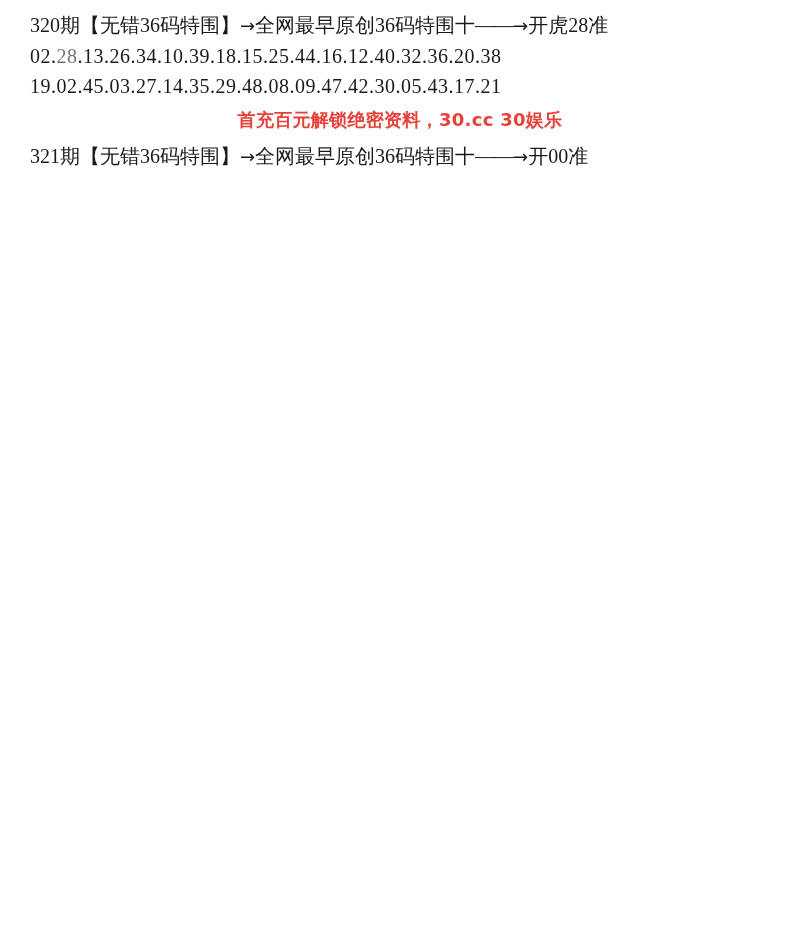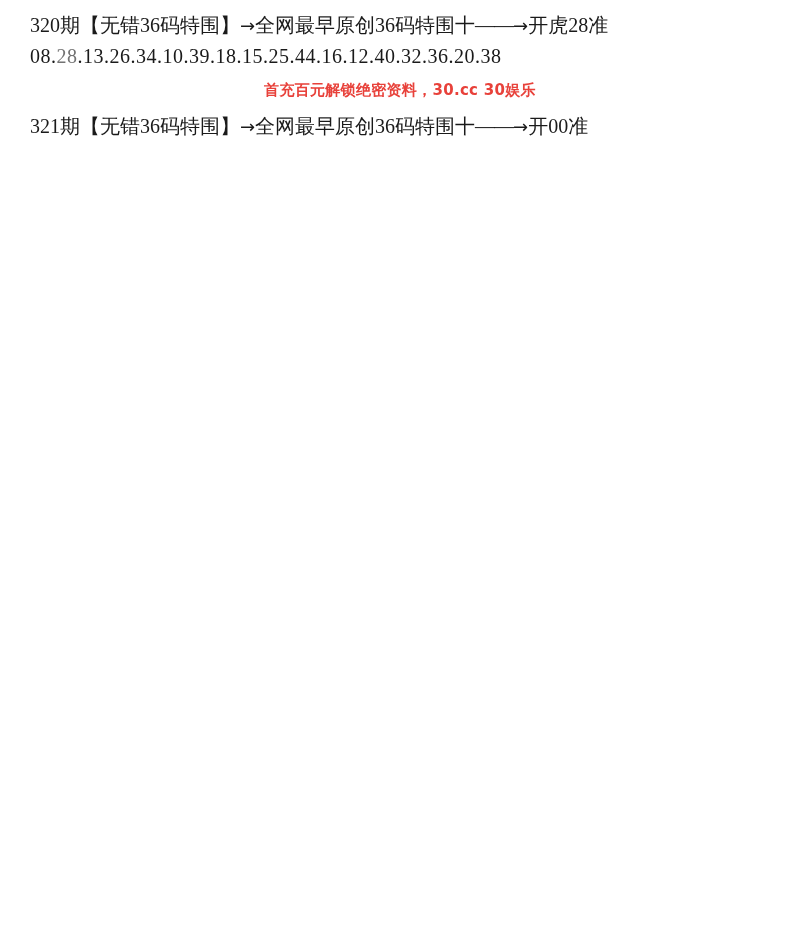--- a/index.html
+++ b/index.html
@@ -43,40 +43,41 @@
     line-height: 30px;
     white-space: nowrap;
     letter-spacing: 0.5px;
   }
   .num-hl {
     color: #737373;
   }
   .promo {
     text-align: center;
     font-family: "DejaVu Sans", "Liberation Sans", sans-serif;
-    font-size: 15px;
+    font-size: 18px;
     font-weight: bold;
     color: #e8413a;
     line-height: 30px;
     padding: 4px 0 6px 0;
     letter-spacing: 0.3px;
   }
 </style>
 </head>
 <body>
 
 <div class="page">
 
   <div class="block">
     <div class="heading">
       <span>320期【无错36码特围】</span><span class="arrow">→</span><span>全网最早原创36码特围十</span><span class="dashes">——</span><span class="arrow">→</span><span>开虎28准</span>
     </div>
     <div class="numbers">
-      <span>08.</span><span class="num-hl">28</span><span>.13.26.34.10.39.18.15.25.44.16.12.40.32.36.20.38</span>
+      <span>02.</span><span class="num-hl">28</span><span>.13.26.34.10.39.18.15.25.44.16.12.40.32.36.20.38</span>
     </div>
+    <div class="numbers">19.02.45.03.27.14.35.29.48.08.09.47.42.30.05.43.17.21</div>
   </div>
 
   <div class="promo">首充百元解锁绝密资料，30.cc 30娱乐</div>
 
   <div class="block">
     <div class="heading">
       <span>321期【无错36码特围】</span><span class="arrow">→</span><span>全网最早原创36码特围十</span><span class="dashes">——</span><span class="arrow">→</span><span>开00准</span>
     </div>
   </div>
 

